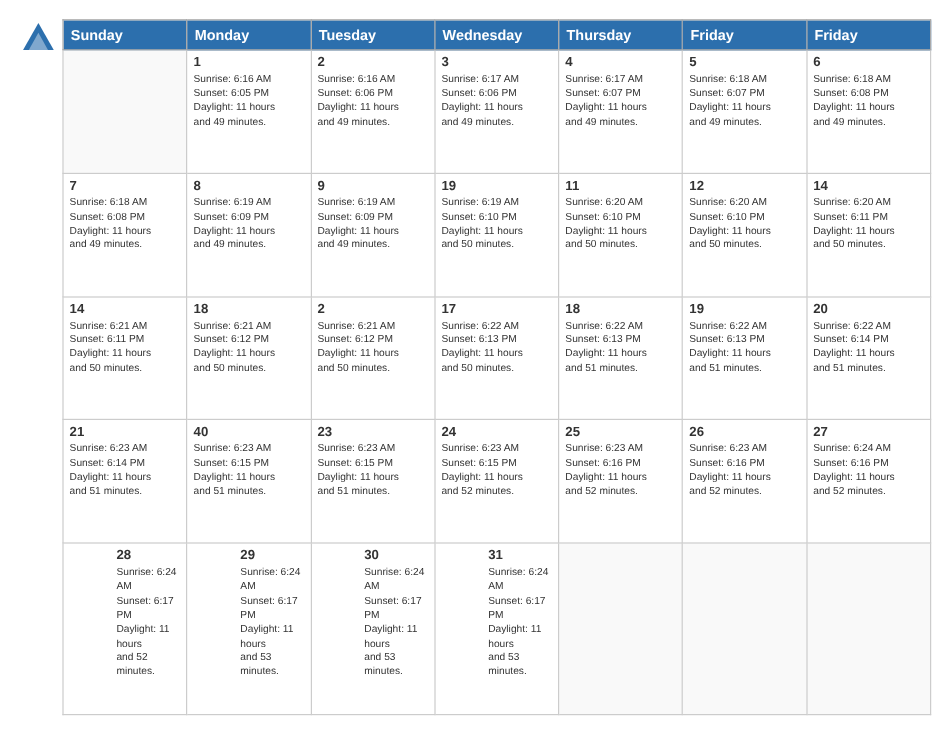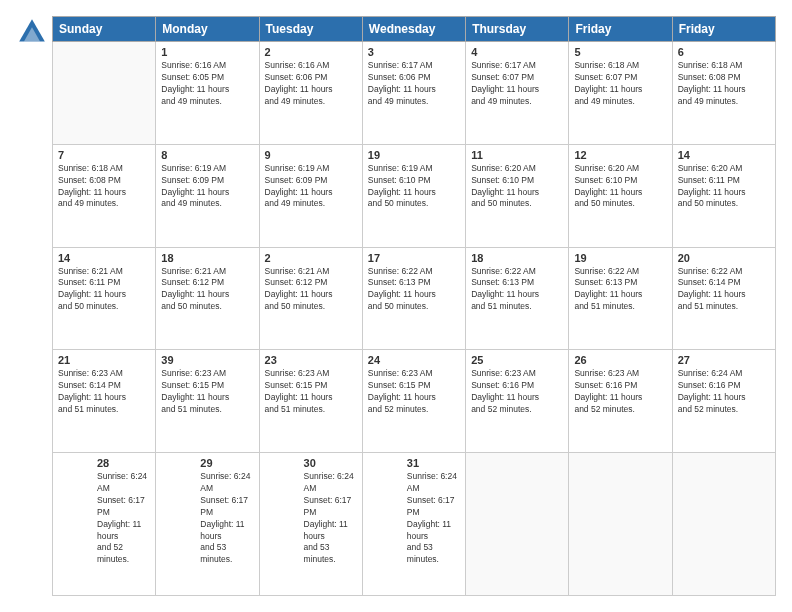--- a/index.html
+++ b/index.html
@@ -287,21 +287,21 @@
           </tr>
           <tr>
             <td>
               <div class="day-num">21</div>
               <div class="cell-text" style="white-space: pre-line;">Sunrise: 6:23 AM
 Sunset: 6:14 PM
 Daylight: 11 hours
 and 51 minutes.</div>
             </td>
             <td>
-              <div class="day-num">39</div>
+              <div class="day-num">40</div>
               <div class="cell-text" style="white-space: pre-line;">Sunrise: 6:23 AM
 Sunset: 6:15 PM
 Daylight: 11 hours
 and 51 minutes.</div>
             </td>
             <td>
               <div class="day-num">23</div>
               <div class="cell-text" style="white-space: pre-line;">Sunrise: 6:23 AM
 Sunset: 6:15 PM
 Daylight: 11 hours

